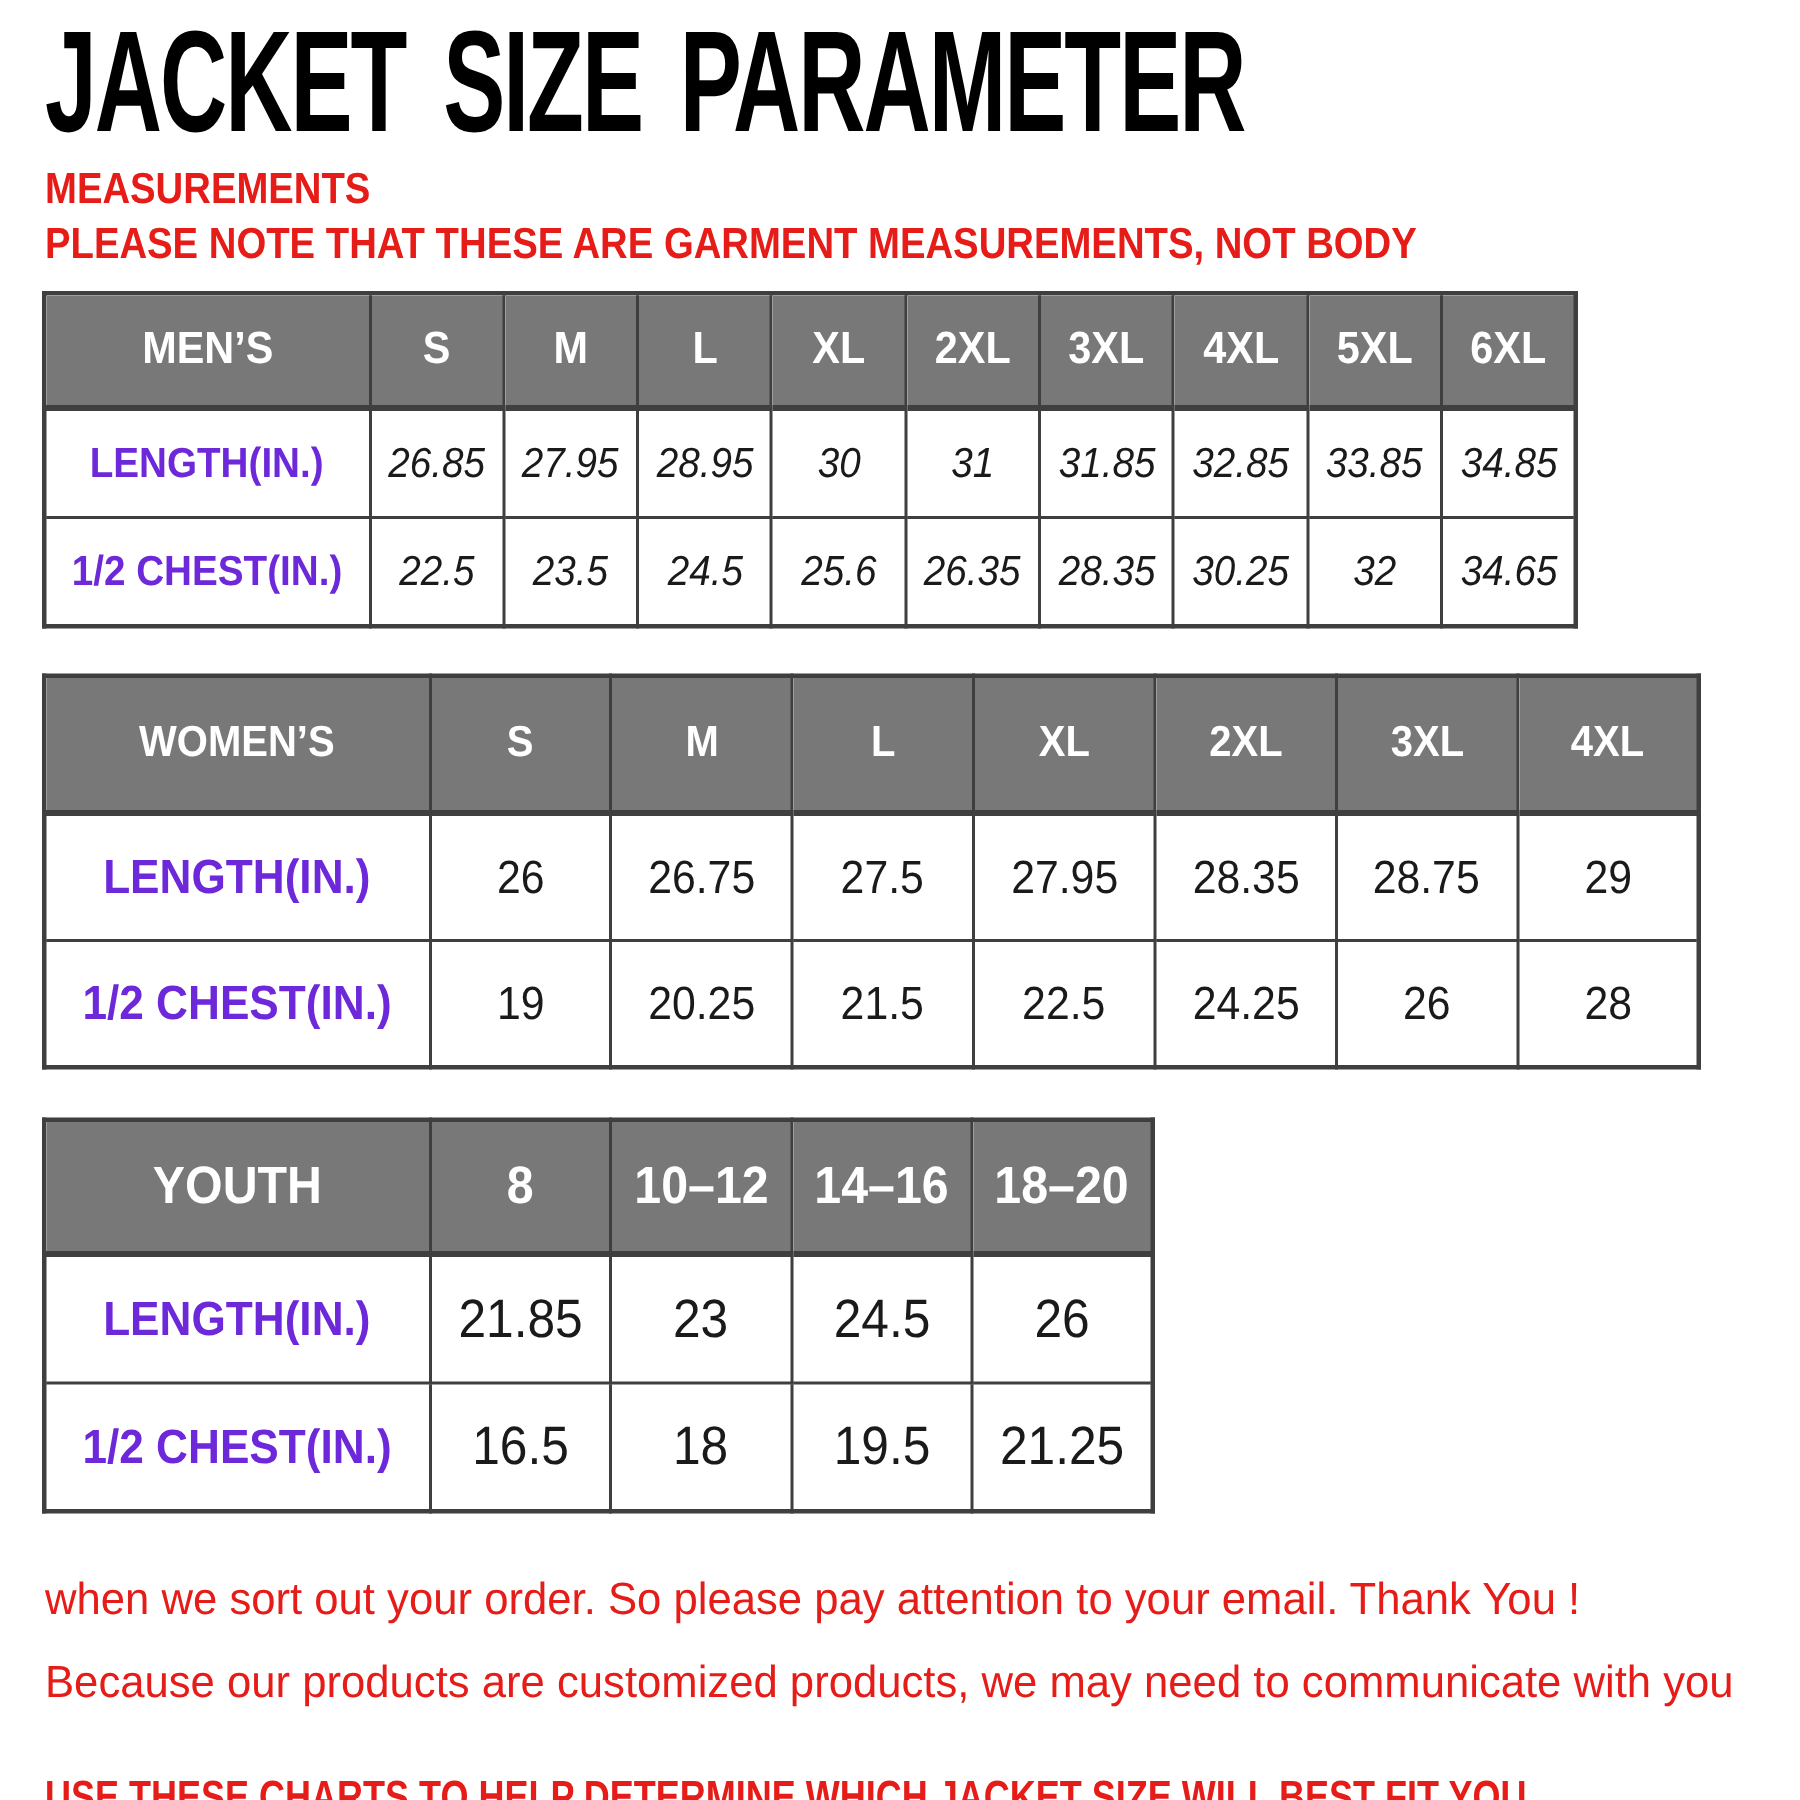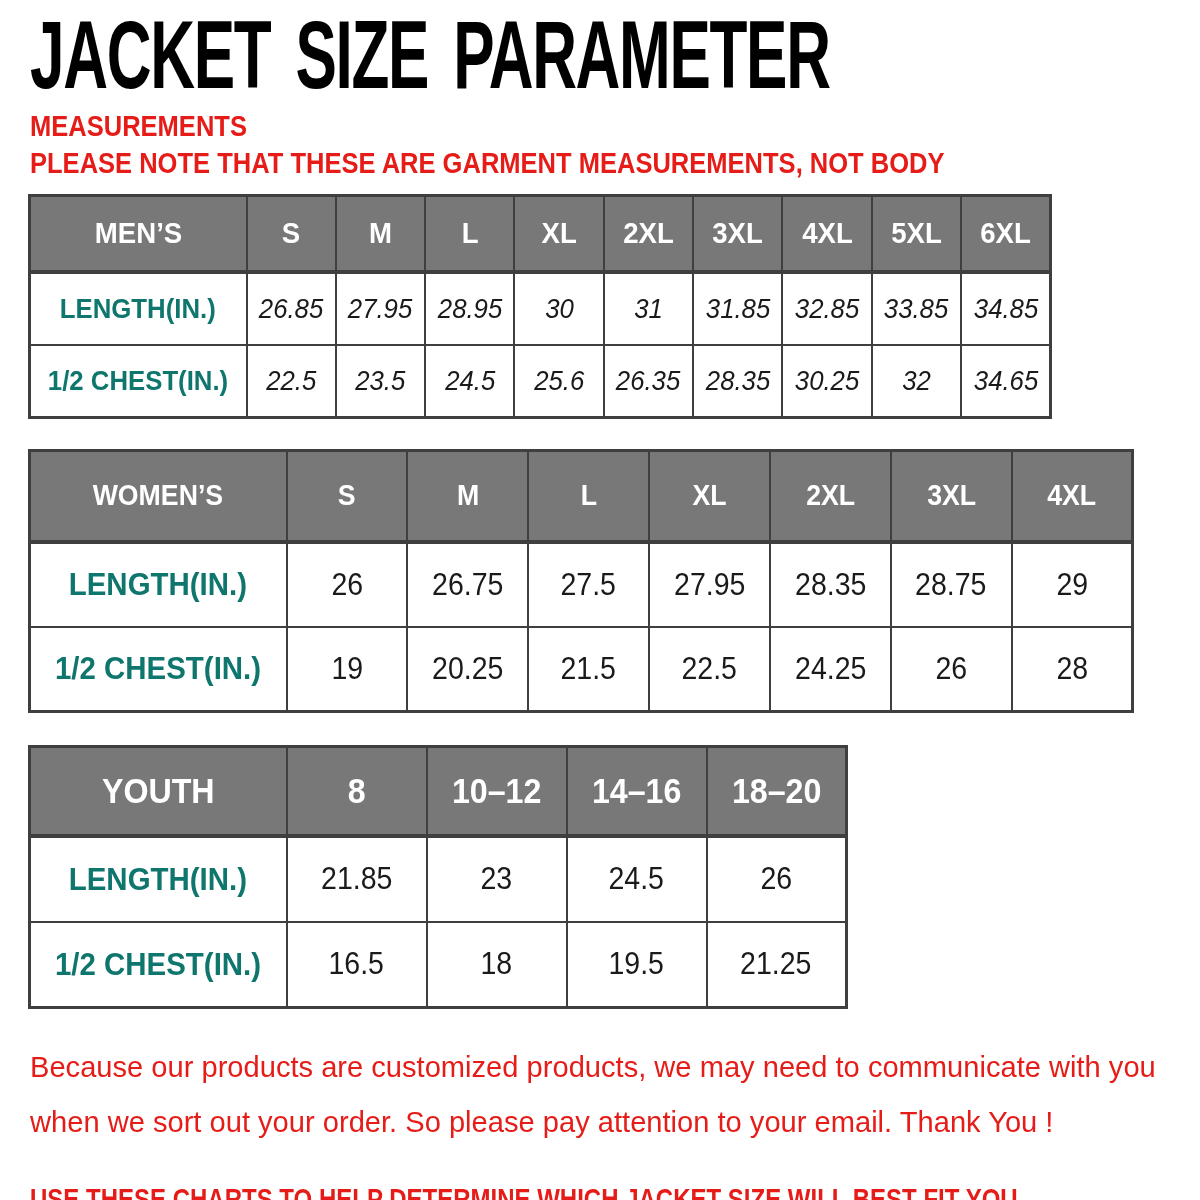--- a/index.html
+++ b/index.html
@@ -57,21 +57,21 @@
     overflow:hidden;
   }
   table.sizes thead th{
     background:#787878;
     color:#ffffff;
     font-weight:bold;
     border-bottom:4px solid #3f3f3f;
   }
   table.sizes th.rowlabel{
     background:#ffffff;
-    color:#0f766e;
+    color:#6d28d9;
     font-weight:bold;
   }
   table.sizes td{
     background:#ffffff;
     color:#1a1a1a;
     font-weight:normal;
   }
   .cellx{display:inline-block;transform:scaleX(0.92);transform-origin:center;white-space:nowrap;}
   
   .t-men{width:1024px;margin-top:12px;}
@@ -83,27 +83,27 @@
   .t-men td{font-size:28px;font-style:italic;}
   
   .t-women{width:1106px;margin-top:30px;}
   .t-women col.first{width:257px;}
   .t-women thead tr{height:91px;}
   .t-women tbody tr{height:85px;}
   .t-women thead th{font-size:29px;}
   .t-women th.rowlabel{font-size:32px;}
   .t-women td{font-size:31px;}
   
-  .t-youth{width:820px;margin-top:32px;}
+  .t-youth{width:742px;margin-top:32px;}
   .t-youth col.first{width:257px;}
   .t-youth thead tr{height:89px;}
   .t-youth tbody tr{height:86px;}
   .t-youth thead th{font-size:35px;}
   .t-youth th.rowlabel{font-size:32px;}
-  .t-youth td{font-size:31px;}
+  .t-youth td{font-size:36px;}
   
   .footer{
     margin:30px 0 0 30px;
     color:#e51c17;
   }
   .footer .pline{
     display:block;
     font-size:30px;
     line-height:55px;
     white-space:nowrap;
@@ -262,19 +262,19 @@
           <th class="rowlabel"><span class="cellx">1/2 CHEST(IN.)</span></th>
           <td><span class="cellx">16.5</span></td>
           <td><span class="cellx">18</span></td>
           <td><span class="cellx">19.5</span></td>
           <td><span class="cellx">21.25</span></td>
         </tr>
       </tbody>
     </table>
 
   <div class="footer">
+    <span class="pline"><span class="cx97">when we sort out your order. So please pay attention to your email. Thank You !</span></span>
     <span class="pline"><span class="cx97">Because our products are customized products, we may need to communicate with you</span></span>
-    <span class="pline"><span class="cx97">when we sort out your order. So please pay attention to your email. Thank You !</span></span>
   </div>
 
   <div class="footer-caps"><span class="cx80">USE THESE CHARTS TO HELP DETERMINE WHICH JACKET SIZE WILL BEST FIT YOU.</span></div>
 
 </div>
 
 </body></html>

